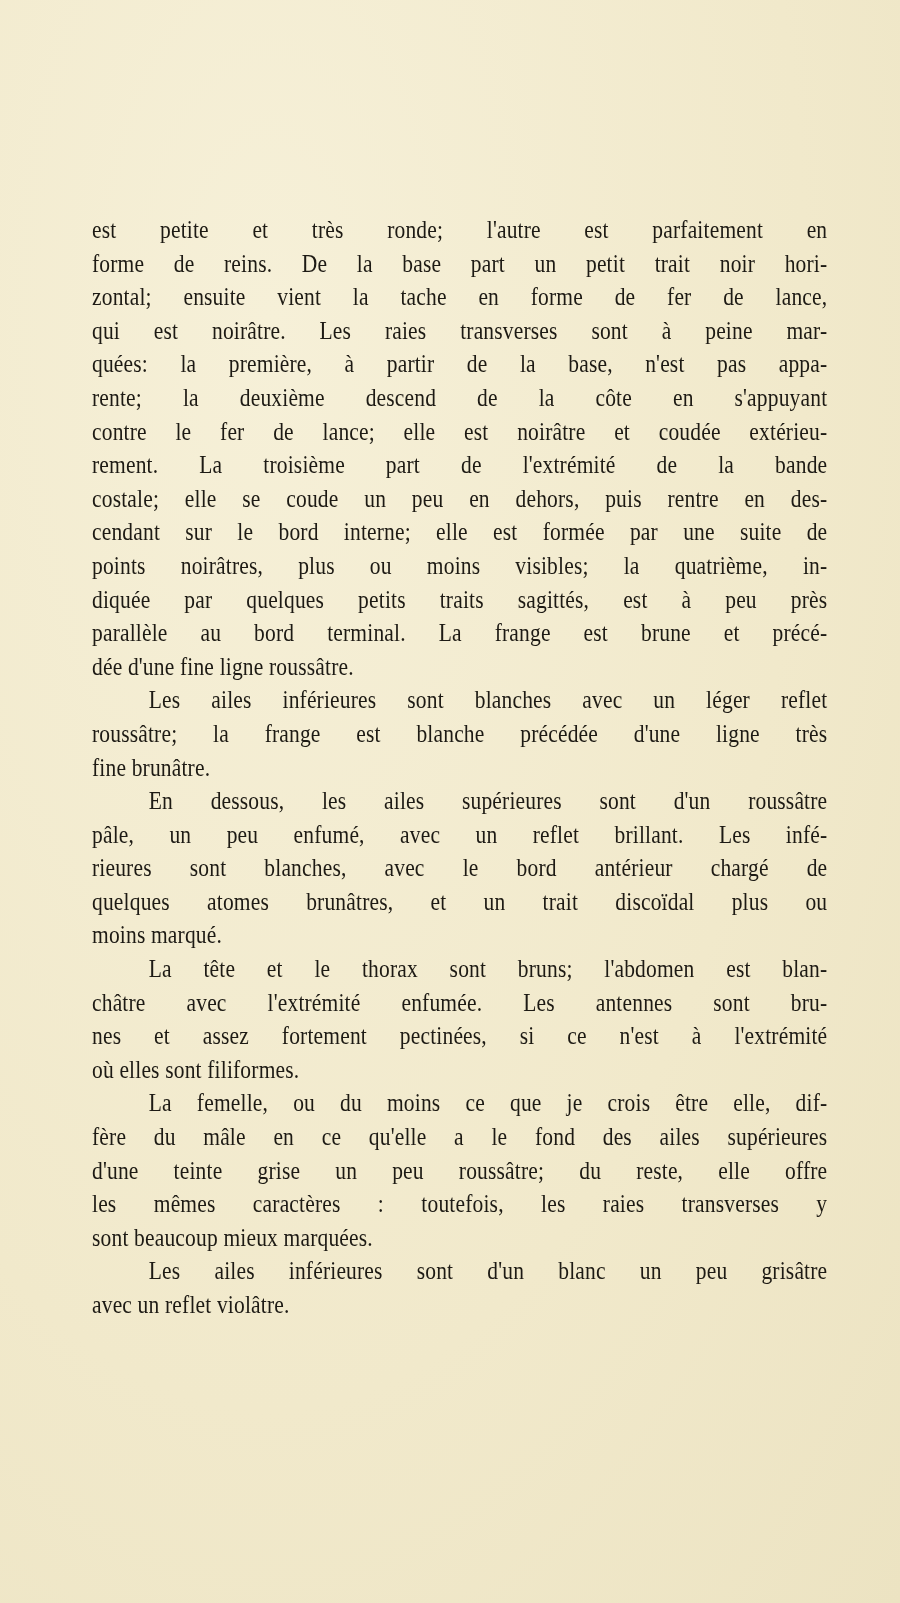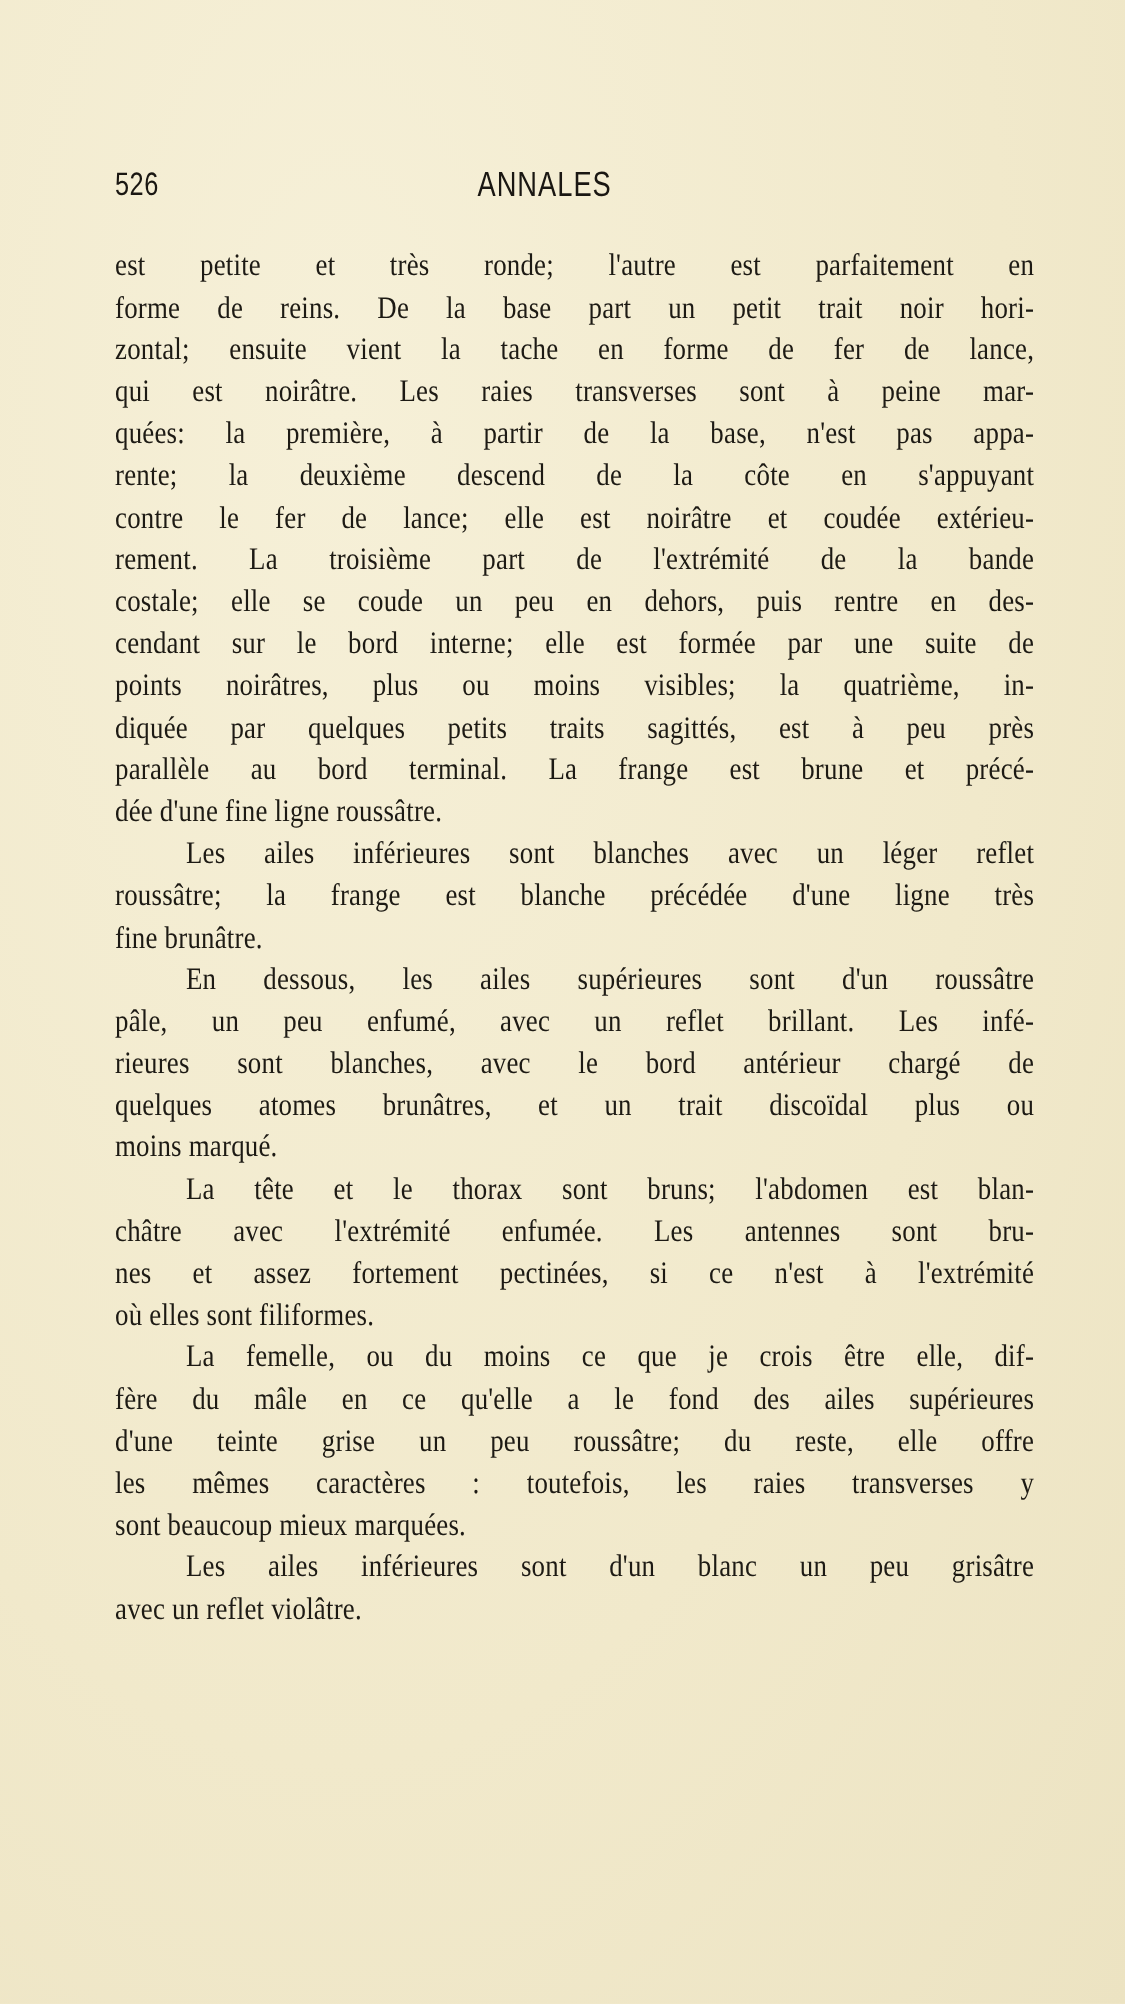--- a/index.html
+++ b/index.html
@@ -22,42 +22,38 @@
     font-size: 26px; transform: scaleX(0.78); transform-origin: left top;
     color: #1a1712; letter-spacing: 0.5px;
   }
   .running-head {
     position: absolute; left: 290px; top: 0;
     font-family: "Liberation Sans", "DejaVu Sans", sans-serif;
     font-size: 28px; transform: scaleX(0.78); transform-origin: left top;
     letter-spacing: 1px; color: #1a1712;
   }
   .body-text {
-    position: absolute; top: 196px; left: 92px; width: 735px;
+    position: absolute; top: 213px; left: 92px; width: 735px;
   }
   .line {
     height: 33.6px; line-height: 33.6px;
     font-size: 25px;
     white-space: nowrap;
     text-align: justify; text-align-last: justify;
     letter-spacing: 0.2px;
     transform: scaleX(0.86); transform-origin: left center;
     width: 855px;
   }
   .line.indent { padding-left: 66px; width: 789px; }
   .line.last { text-align-last: left; }
 </style>
 </head>
 <body>
 
 <div class="page">
-  <div class="header">
-    <span class="page-number">526</span>
-    <span class="running-head">ANNALES</span>
-  </div>
   <div class="body-text" id="body-text">
       <div class="line">est petite et très ronde; l'autre est parfaitement en</div>
       <div class="line">forme de reins. De la base part un petit trait noir hori-</div>
       <div class="line">zontal; ensuite vient la tache en forme de fer de lance,</div>
       <div class="line">qui est noirâtre. Les raies transverses sont à peine mar-</div>
       <div class="line">quées: la première, à partir de la base, n'est pas appa-</div>
       <div class="line">rente; la deuxième descend de la côte en s'appuyant</div>
       <div class="line">contre le fer de lance; elle est noirâtre et coudée extérieu-</div>
       <div class="line">rement. La troisième part de l'extrémité de la bande</div>
       <div class="line">costale; elle se coude un peu en dehors, puis rentre en des-</div>

